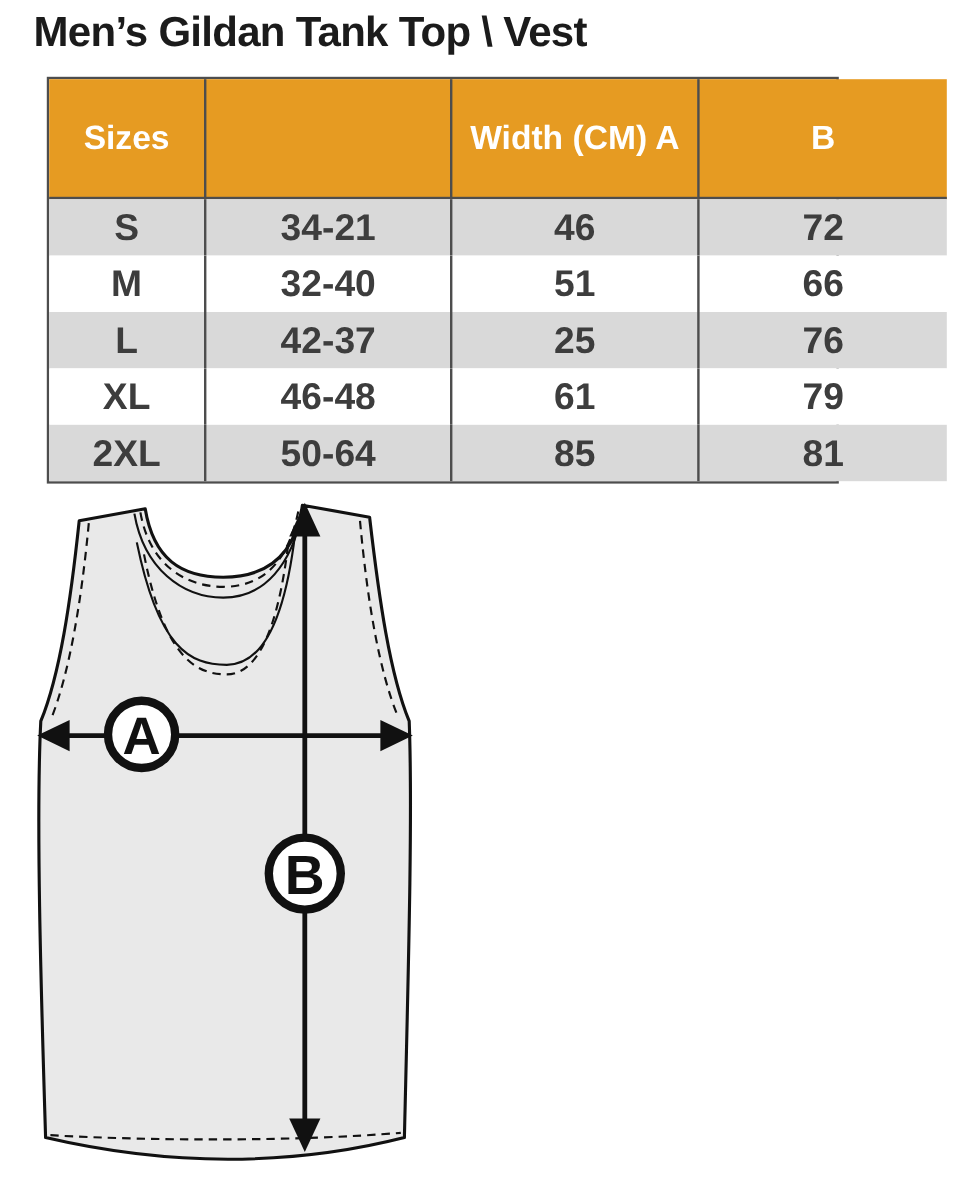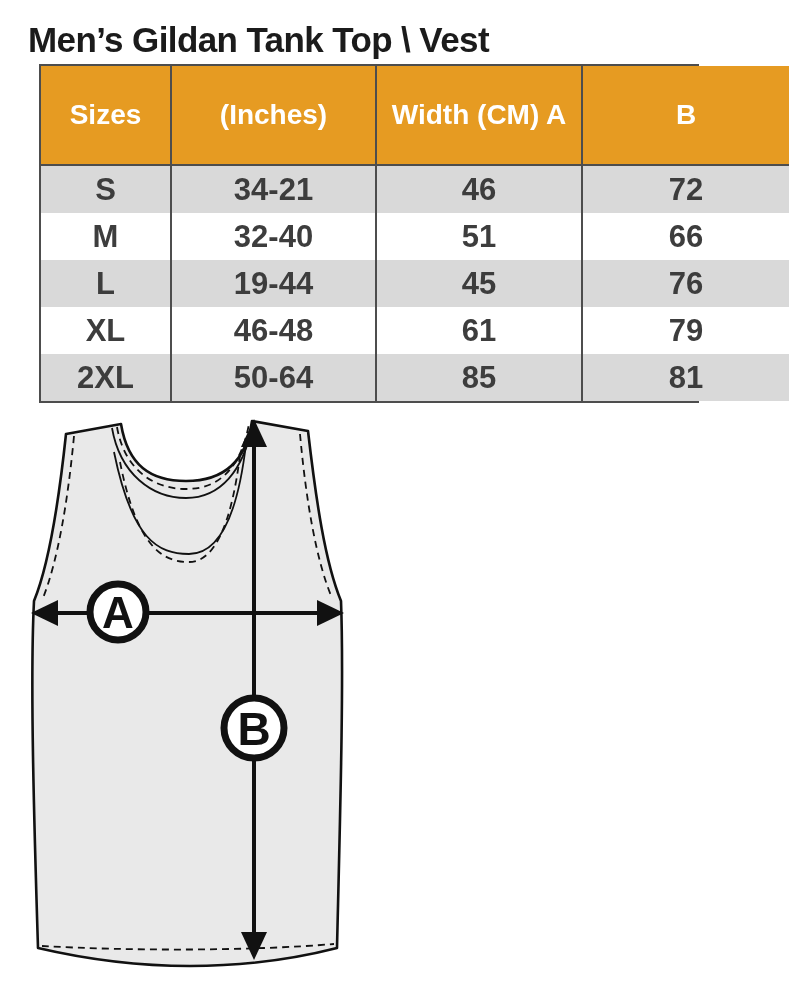--- a/index.html
+++ b/index.html
@@ -12,21 +12,21 @@
     --title-text:#1B1B1B;
     --garment-fill:#E9E9E9;
     --line-color:#111111;
   }
   *{box-sizing:border-box;margin:0;padding:0;}
   html,body{width:800px;height:985px;background:#ffffff;overflow:hidden;
     font-family:"Liberation Sans", sans-serif;}
   .stage{position:relative;width:800px;height:985px;background:#fff;}
 
   .title{
-    position:absolute;left:28px;top:20px;
+    position:absolute;left:28px;top:7px;
     font-size:35px;font-weight:700;color:var(--title-text);
     letter-spacing:-0.6px;white-space:nowrap;
   }
 
   .size-table{
     position:absolute;left:39px;top:64px;width:660px;
     border:2px solid var(--table-border);
     display:grid;
     grid-template-columns:129px 205px 206px 208px;
   }
@@ -74,21 +74,20 @@
   <div class="title">Men’s Gildan Tank Top \ Vest</div>
 
   <div class="size-table">
 
     <div class="row head">
       <div class="cell th c1">
         <span>Sizes</span>
         <span></span>
       </div>
       <div class="cell th c2">
-        <span>(Inches)</span>
       </div>
       <div class="cell th c3">
         <span>Width (CM) A</span>
         <span></span>
       </div>
       <div class="cell th c4">
         <span>B</span>
       </div>
     </div>
 
@@ -101,22 +100,22 @@
 
     <div class="row">
       <div class="cell td c1">M</div>
       <div class="cell td c2">32-40</div>
       <div class="cell td c3">51</div>
       <div class="cell td c4">66</div>
     </div>
 
     <div class="row alt">
       <div class="cell td c1">L</div>
-      <div class="cell td c2">19-44</div>
-      <div class="cell td c3">45</div>
+      <div class="cell td c2">42-37</div>
+      <div class="cell td c3">25</div>
       <div class="cell td c4">76</div>
     </div>
 
     <div class="row">
       <div class="cell td c1">XL</div>
       <div class="cell td c2">46-48</div>
       <div class="cell td c3">61</div>
       <div class="cell td c4">79</div>
     </div>
 

